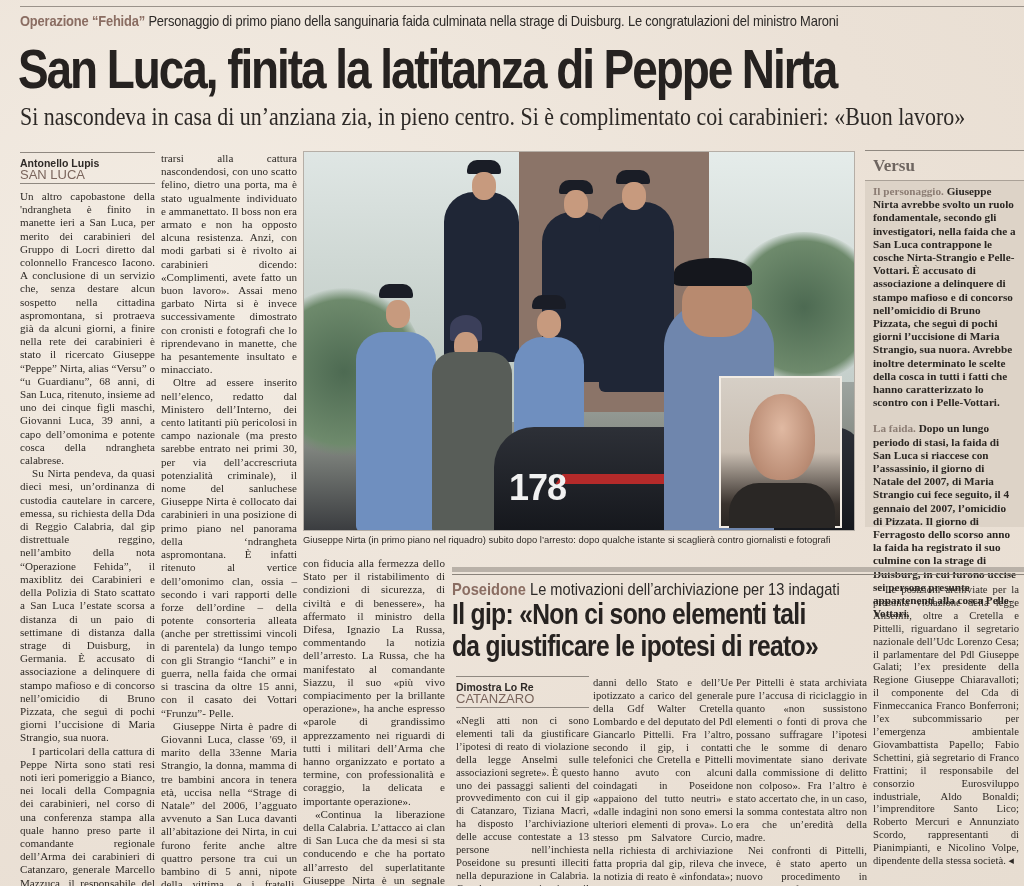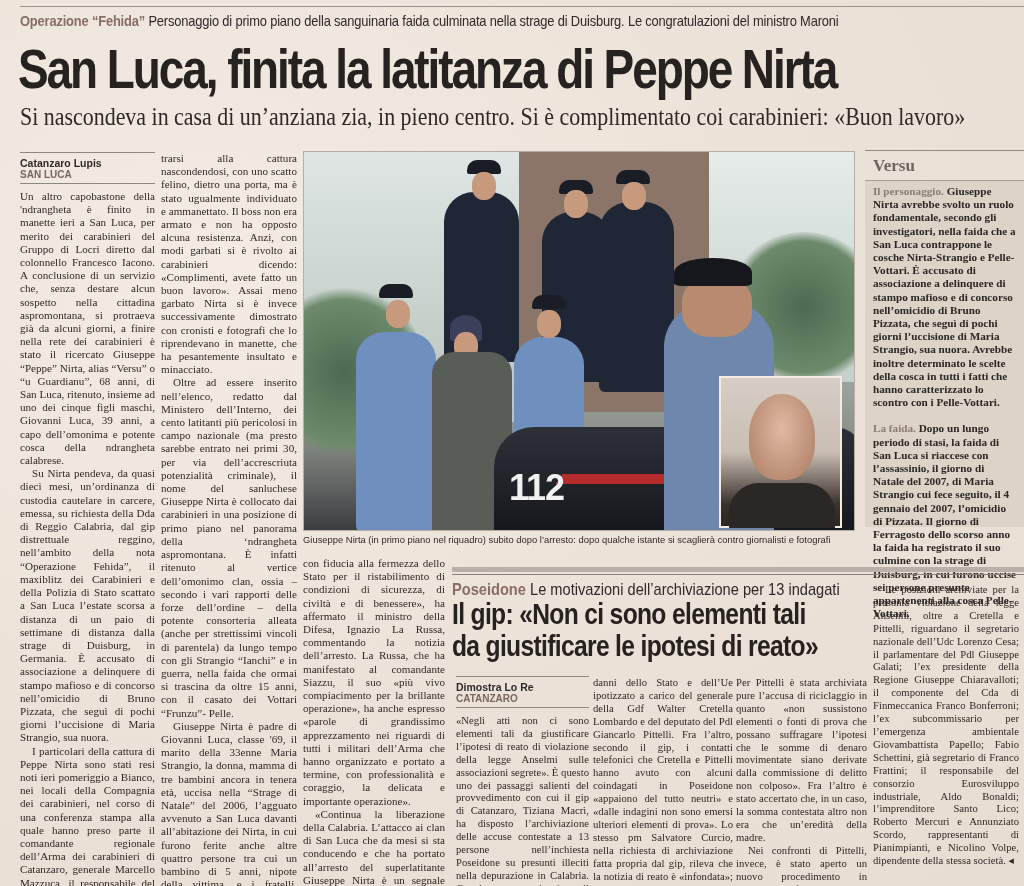--- a/index.html
+++ b/index.html
@@ -33,21 +33,21 @@
       transform: scaleX(0.86); transform-origin: left;
     }
     .col {
       position: absolute; font-size: 11.6px; line-height: 13.25px; text-align: justify;
       hyphens: manual; color: #2e2a26;
     }
     .col p { text-indent: 12px; }
     .col p.first { text-indent: 0; }
     .byline-rule { height: 1px; background: #8f8880; margin-bottom: 4px; }
     .byline-name { font-family: "Liberation Sans", sans-serif; font-weight: bold; font-size: 10.5px; line-height: 12px; color: #2e2a27; }
-    .byline-place { font-family: "Liberation Sans", sans-serif; font-weight: bold; font-size: 10px; line-height: 12px; color: #7a655c; margin-bottom: 8px; }
+    .byline-place { font-family: "Liberation Sans", sans-serif; font-weight: normal; font-size: 13px; line-height: 12px; color: #7a655c; margin-bottom: 8px; }
     .byline-place-rule { height: 1px; background: #8f8880; margin: 2px 0 6px; }
 
     .photo {
       position: absolute; left: 303px; top: 151px; width: 552px; height: 380px;
       background: linear-gradient(180deg, #cdd5d6 0%, #b9c3c2 40%, #8a8f88 75%, #3b3d40 100%);
       overflow: hidden; border: 1px solid #b5aea6;
     }
     .photo .doorway { position: absolute; left: 215px; top: 0; width: 190px; height: 260px; background: #8b7468; }
     .photo .wall-l { position: absolute; left: 0; top: 0; width: 215px; height: 270px; background: linear-gradient(180deg,#dfe6e4,#b8c4bd); }
     .photo .wall-r { position: absolute; left: 405px; top: 0; width: 150px; height: 230px; background: linear-gradient(180deg,#e5ecea,#c5cfcb); }
@@ -112,21 +112,21 @@
 
   <div class="kicker">
     <span class="tag">Operazione “Fehida”</span><span> Personaggio di primo piano della sanguinaria faida culminata nella strage di Duisburg. Le congratulazioni del ministro Maroni</span>
   </div>
 
   <h1 class="headline">San Luca, finita la latitanza di Peppe Nirta</h1>
   <h2 class="subhead" style="font-weight:normal">Si nascondeva in casa di un’anziana zia, in pieno centro. Si è complimentato coi carabinieri: «Buon lavoro»</h2>
 
   <div class="col" style="left:20px; top:152px; width:135px; font-size:11.1px; line-height:13.2px;">
     <div class="byline-rule"></div>
-    <div class="byline-name">Catanzaro Lupis</div>
+    <div class="byline-name">Antonello Lupis</div>
     <div class="byline-place">SAN LUCA</div>
     <div class="byline-place-rule" style="margin-top:-6px"></div>
     <p class="first">Un altro capobastone della 'ndrangheta è finito in manette ieri a San Luca, per merito dei carabinieri del Gruppo di Locri diretto dal colonnello Francesco Iacono. A conclusione di un servizio che, senza destare alcun sospetto nella cittadina aspromontana, si protraeva già da alcuni giorni, a finire nella rete dei carabinieri è stato il ricercato Giuseppe “Peppe” Nirta, alias “Versu” o “u Guardianu”, 68 anni, di San Luca, ritenuto, insieme ad uno dei cinque figli maschi, Giovanni Luca, 39 anni, a capo dell’omonima e potente cosca della ndrangheta calabrese.</p>
     <p>Su Nirta pendeva, da quasi dieci mesi, un’ordinanza di custodia cautelare in carcere, emessa, su richiesta della Dda di Reggio Calabria, dal gip distrettuale reggino, nell’ambito della nota “Operazione Fehida”, il maxiblitz dei Carabinieri e della Polizia di Stato scattato a San Luca l’estate scorsa a distanza di un paio di settimane di distanza dalla strage di Duisburg, in Germania. È accusato di associazione a delinquere di stampo mafioso e di concorso nell’omicidio di Bruno Pizzata, che seguì di pochi giorni l’uccisione di Maria Strangio, sua nuora.</p>
     <p>I particolari della cattura di Peppe Nirta sono stati resi noti ieri pomeriggio a Bianco, nei locali della Compagnia dei carabinieri, nel corso di una conferenza stampa alla quale hanno preso parte il comandante regionale dell’Arma dei carabinieri di Catanzaro, generale Marcello Mazzuca, il responsabile del Gruppo carabinieri di Locri, colonnello Francesco Iacono, il responsabile della compagnia dei carabinieri di Bianco, cap. Andrea Caputo e il comandante della Stazione dei carabinieri di San Luca, mar. Maurizio Venezia.</p>
 
   </div>
 
   <div class="col" style="left:161px; top:152px; width:136px; font-size:11.1px; line-height:13.2px;">
     <p class="first">trarsi alla cattura nascondendosi, con uno scatto felino, dietro una porta, ma è stato ugualmente individuato e ammanettato. Il boss non era armato e non ha opposto alcuna resistenza. Anzi, con modi garbati si è rivolto ai carabinieri dicendo: «Complimenti, avete fatto un buon lavoro». Assai meno garbato Nirta si è invece successivamente dimostrato con cronisti e fotografi che lo riprendevano in manette, che ha pesantemente insultato e minacciato.</p>
@@ -154,21 +154,21 @@
     <div class="cap" style="left:75px; top:132px;"></div>
     <div class="head" style="left:82px; top:148px;"></div>
     <div class="prisoner-cap"></div>
     <div class="head" style="left:150px; top:180px;"></div>
     <div class="prisoner"></div>
     <div class="officer-light" style="left:210px; top:185px; width:70px; height:170px;"></div>
     <div class="cap" style="left:228px; top:143px;"></div>
     <div class="head" style="left:233px; top:158px;"></div>
     <div class="car"></div>
     <div class="car-stripe"></div>
-    <div class="car-num">112</div>
+    <div class="car-num">178</div>
     <div class="officer-back"></div>
     <div class="officer-back-head"></div>
     <div class="officer-back-cap"></div>
     <div class="inset">
       <div class="inset-shirt"></div>
       <div class="inset-face"></div>
     </div>
   </div>
   <div class="caption">Giuseppe Nirta (in primo piano nel riquadro) subito dopo l’arresto: dopo qualche istante si scaglierà contro giornalisti e fotografi</div>
 

